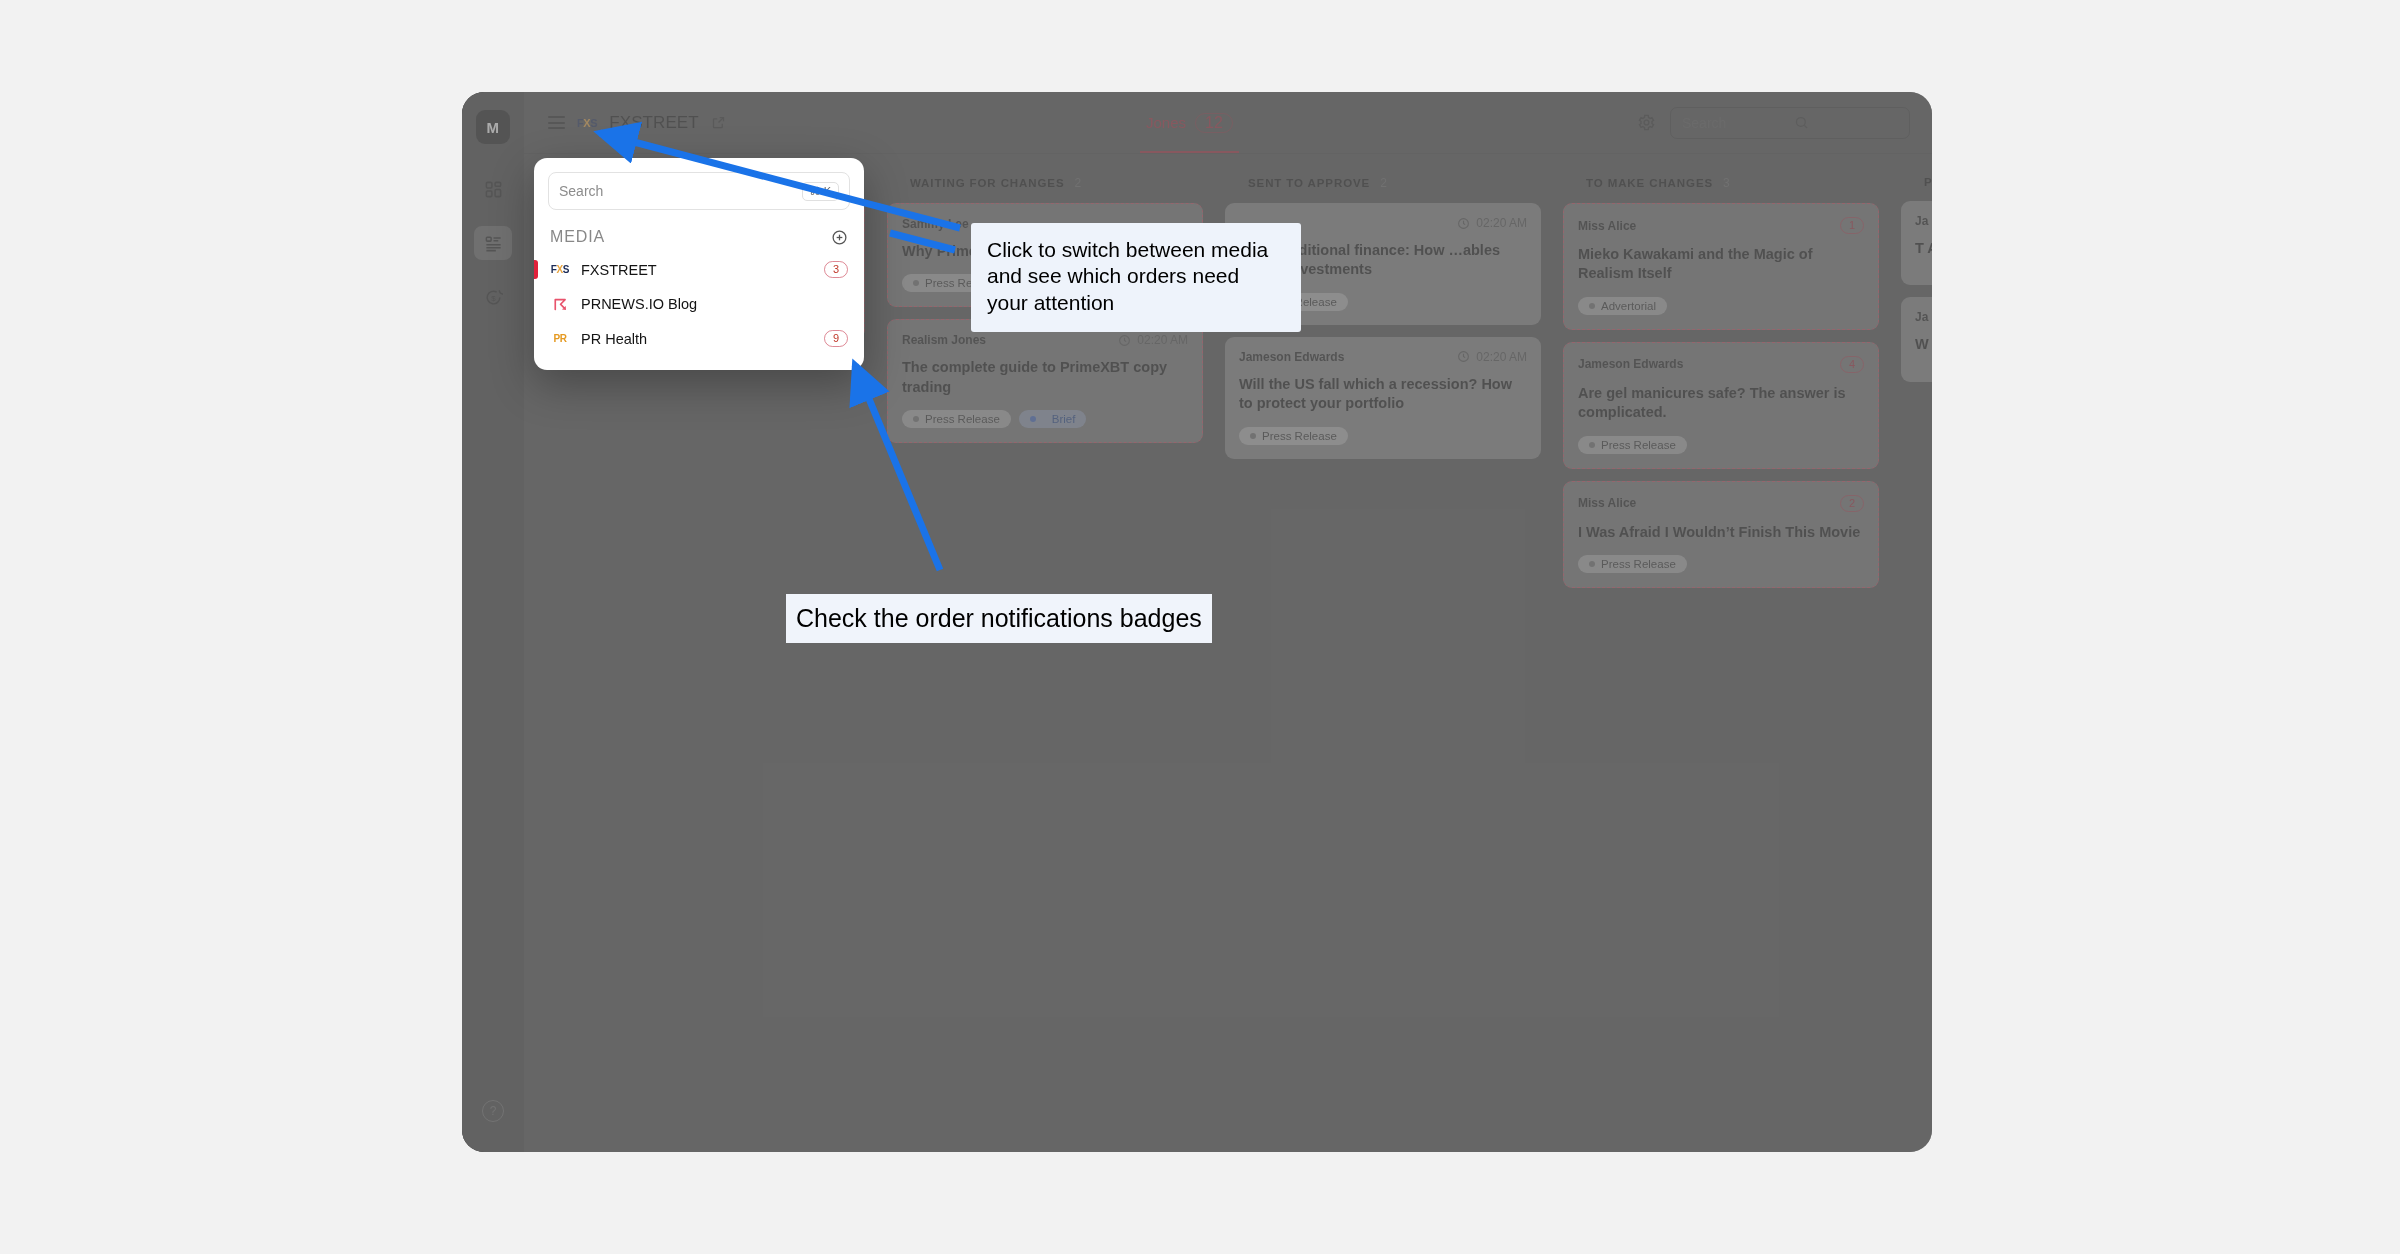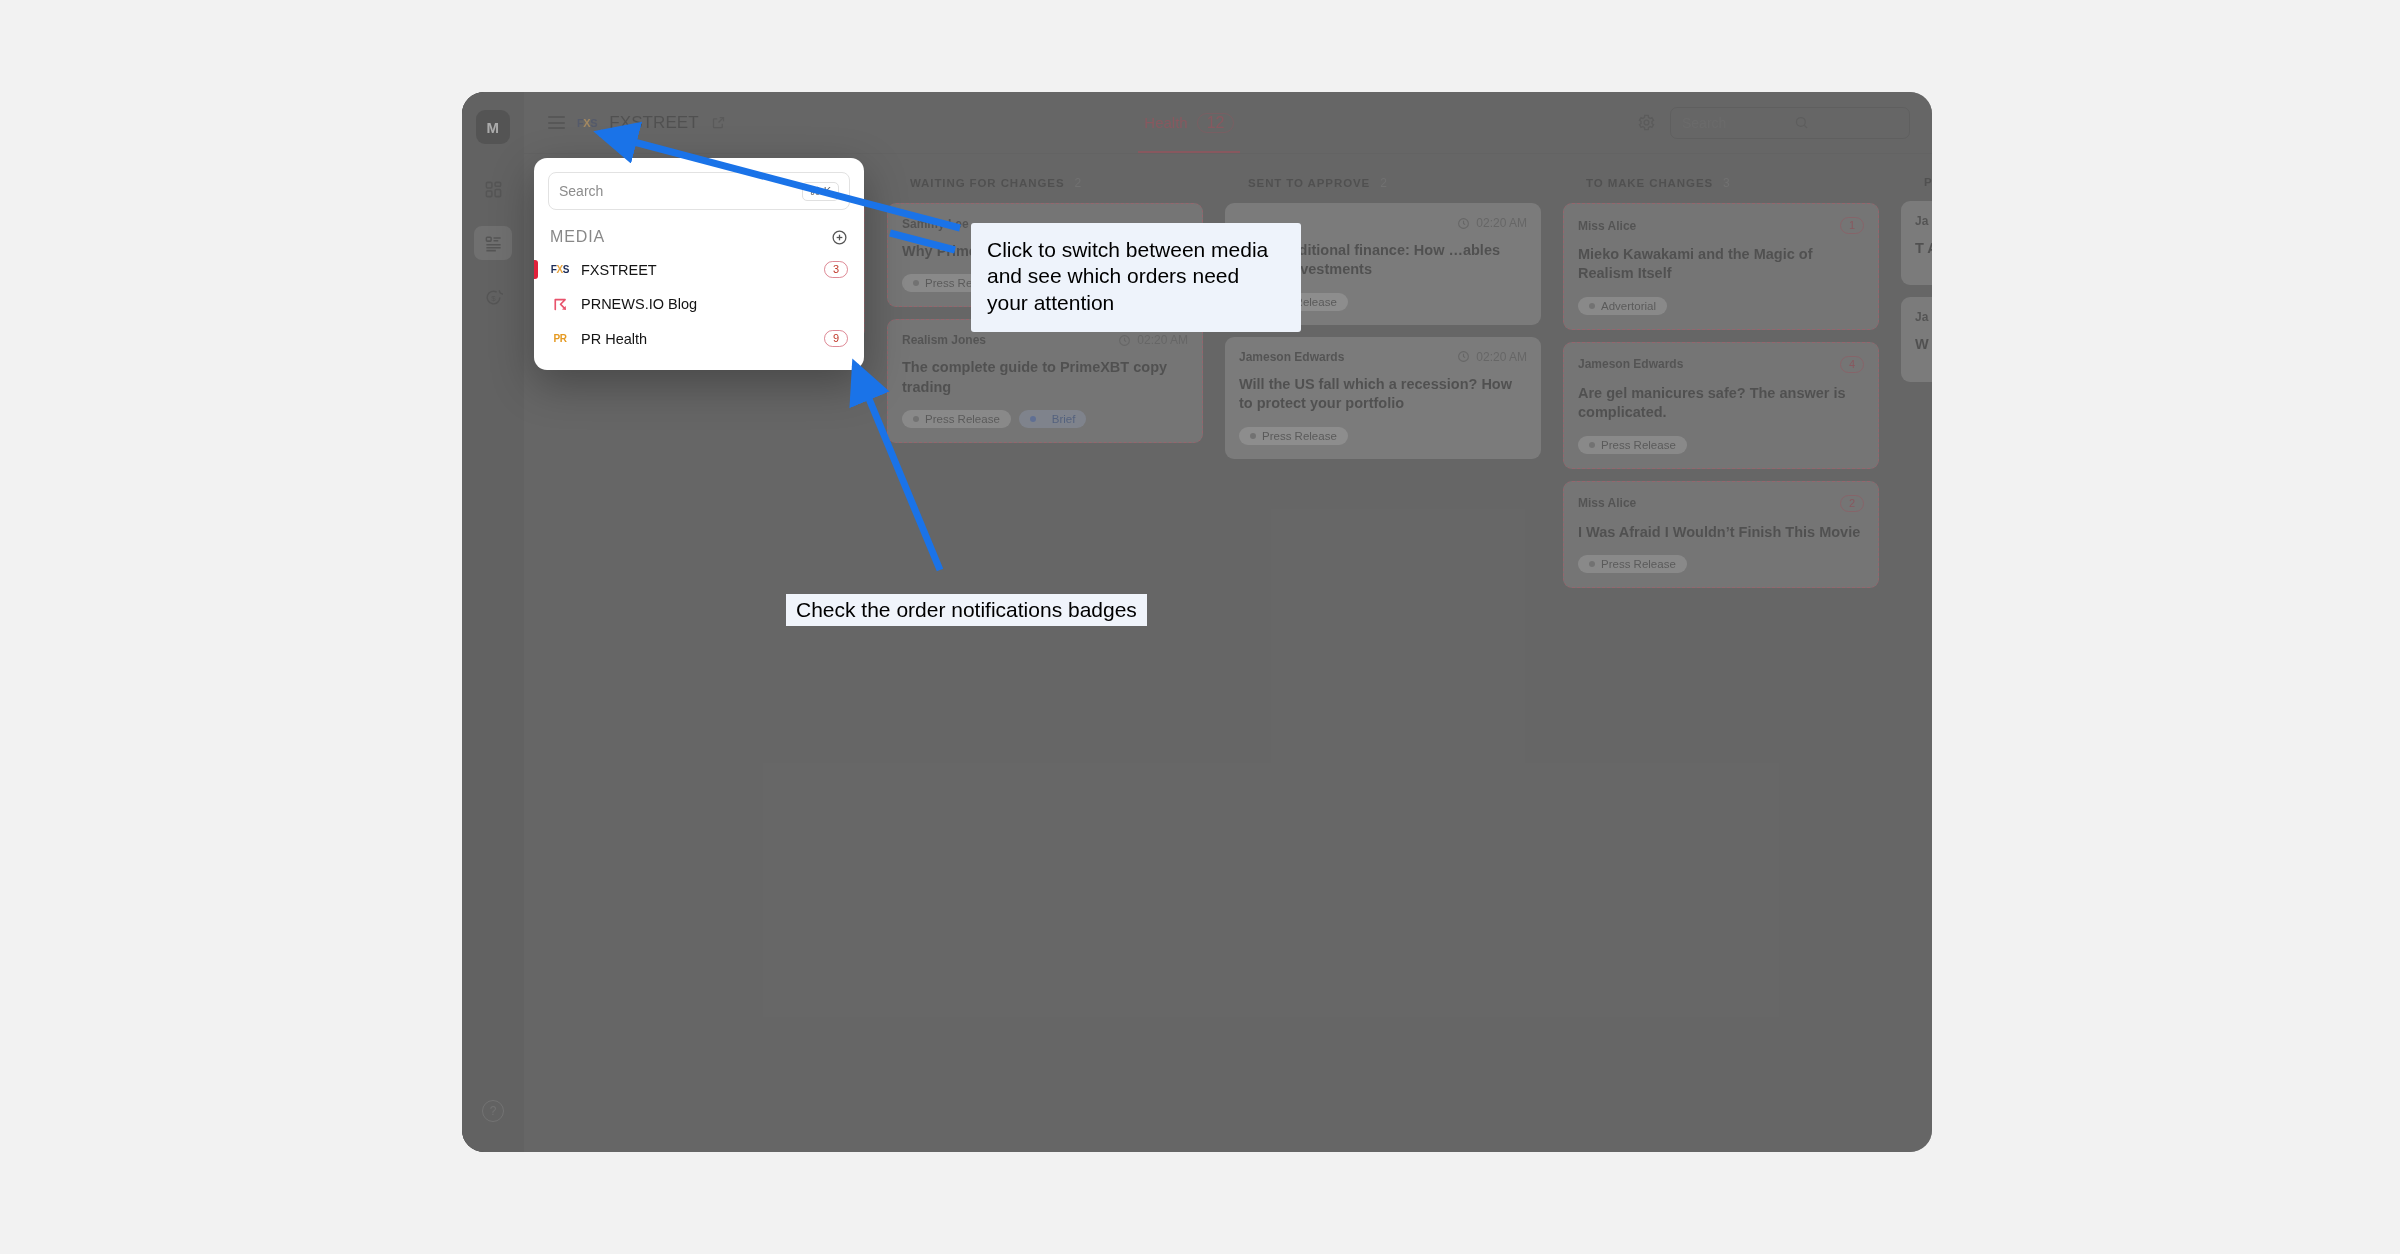--- a/index.html
+++ b/index.html
@@ -229,22 +229,22 @@
     line-height: 1.25;
   }
   #anno-switch {
     left: 971px; top: 223px; width: 330px;
     padding: 14px 16px 16px 16px;
     font-size: 21px;
     border-radius: 3px;
   }
   #anno-badges {
     left: 786px; top: 594px;
-    padding: 3px 10px;
-    font-size: 21px;
+    padding: 9px 10px;
+    font-size: 25px;
     background: #f0f4fb;
   }
 </style>
 </head>
 <body>
 
 <div class="app-window">
 
   <div class="rail">
     <div class="rail-logo">M</div>
@@ -293,21 +293,21 @@
         <svg width="15" height="15" viewBox="0 0 24 24" fill="none" stroke="currentColor" stroke-width="2">
           <path d="M14 4h6v6"></path>
             <path d="M20 4l-8 8"></path>
           <path d="M18 14v5a1 1 0 0 1-1 1H5a1 1 0 0 1-1-1V7a1 1 0 0 1 1-1h5"></path>
         </svg>
       </span>
     </div>
 
     <div class="tabs">
       <div class="tab">
-        <span>Health</span>
+        <span>Jones</span>
         <span class="tab-count">12</span>
       </div>
     </div>
 
     <div class="topbar-right">
       <span class="gear">
         <svg width="19" height="19" viewBox="0 0 24 24" fill="none" stroke="currentColor" stroke-width="1.8">
           <circle cx="12" cy="12" r="3"></circle>
           <path d="M19 12a7 7 0 0 0-.1-1.2l2-1.5-2-3.4-2.3 1a7 7 0 0 0-2-1.2L14.2 3H9.8l-.4 2.7a7 7 0 0 0-2 1.2l-2.3-1-2 3.4 2 1.5A7 7 0 0 0 5 12a7 7 0 0 0 .1 1.2l-2 1.5 2 3.4 2.3-1a7 7 0 0 0 2 1.2l.4 2.7h4.4l.4-2.7a7 7 0 0 0 2-1.2l2.3 1 2-3.4-2-1.5A7 7 0 0 0 19 12z"></path>
         </svg>

